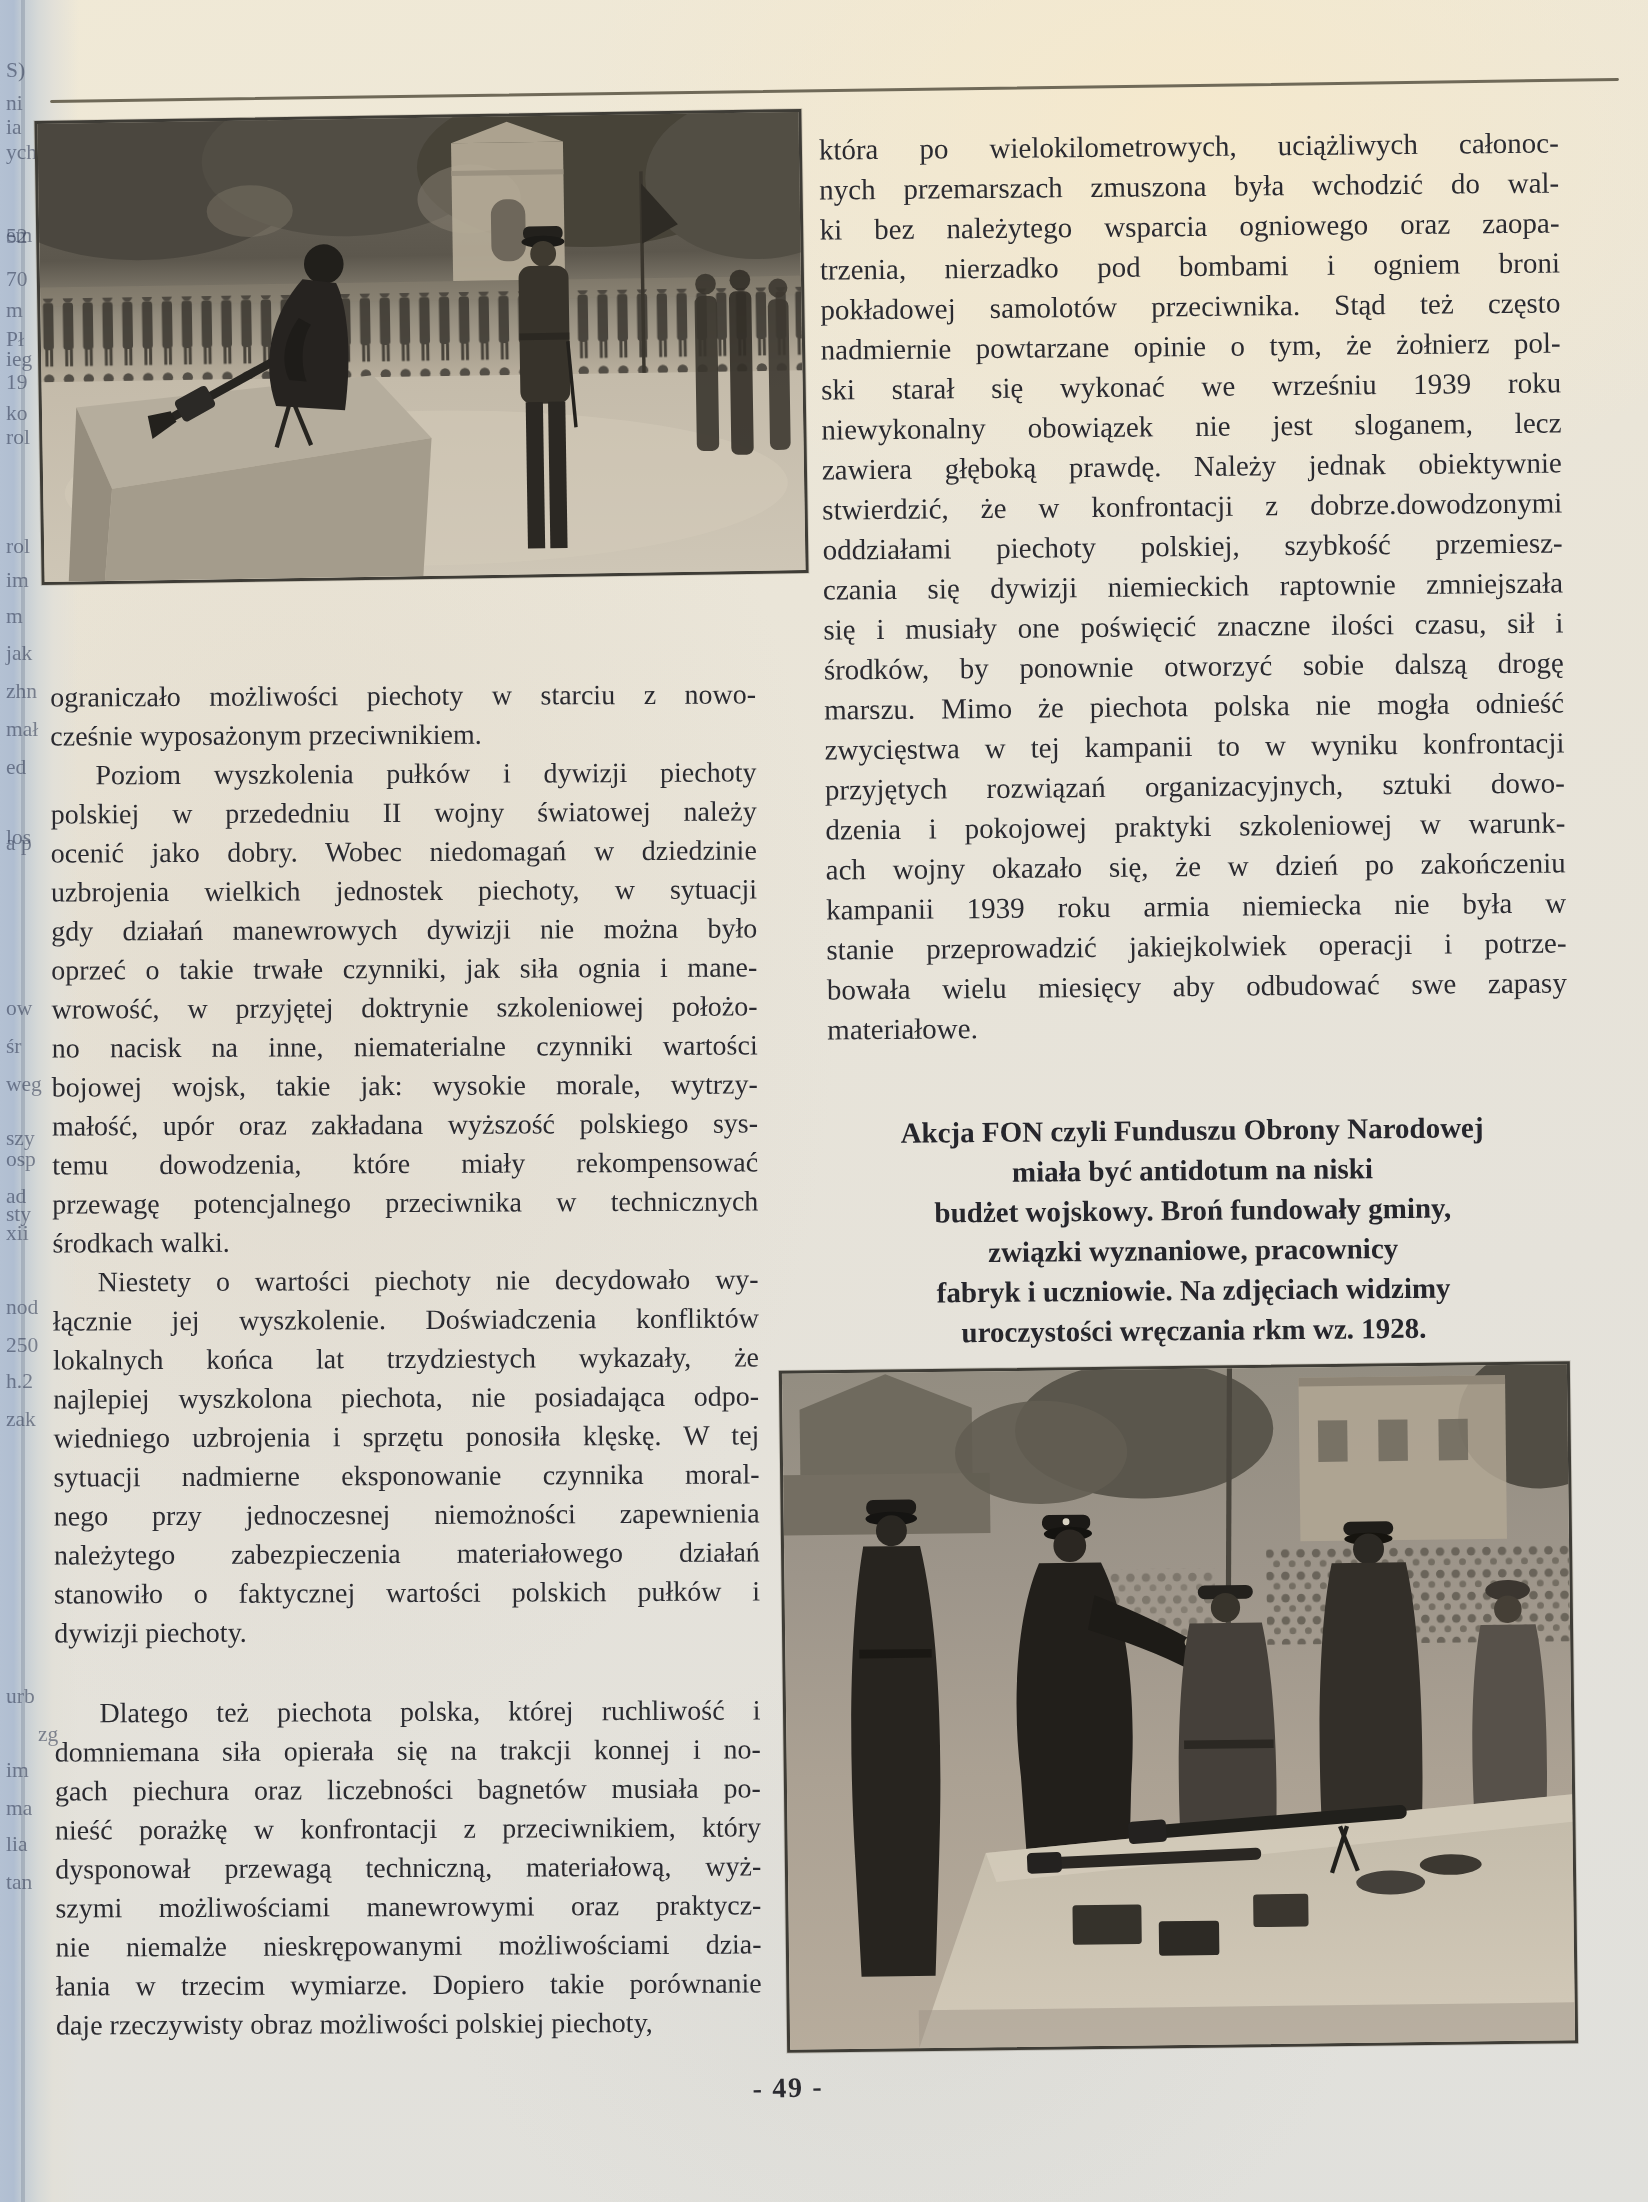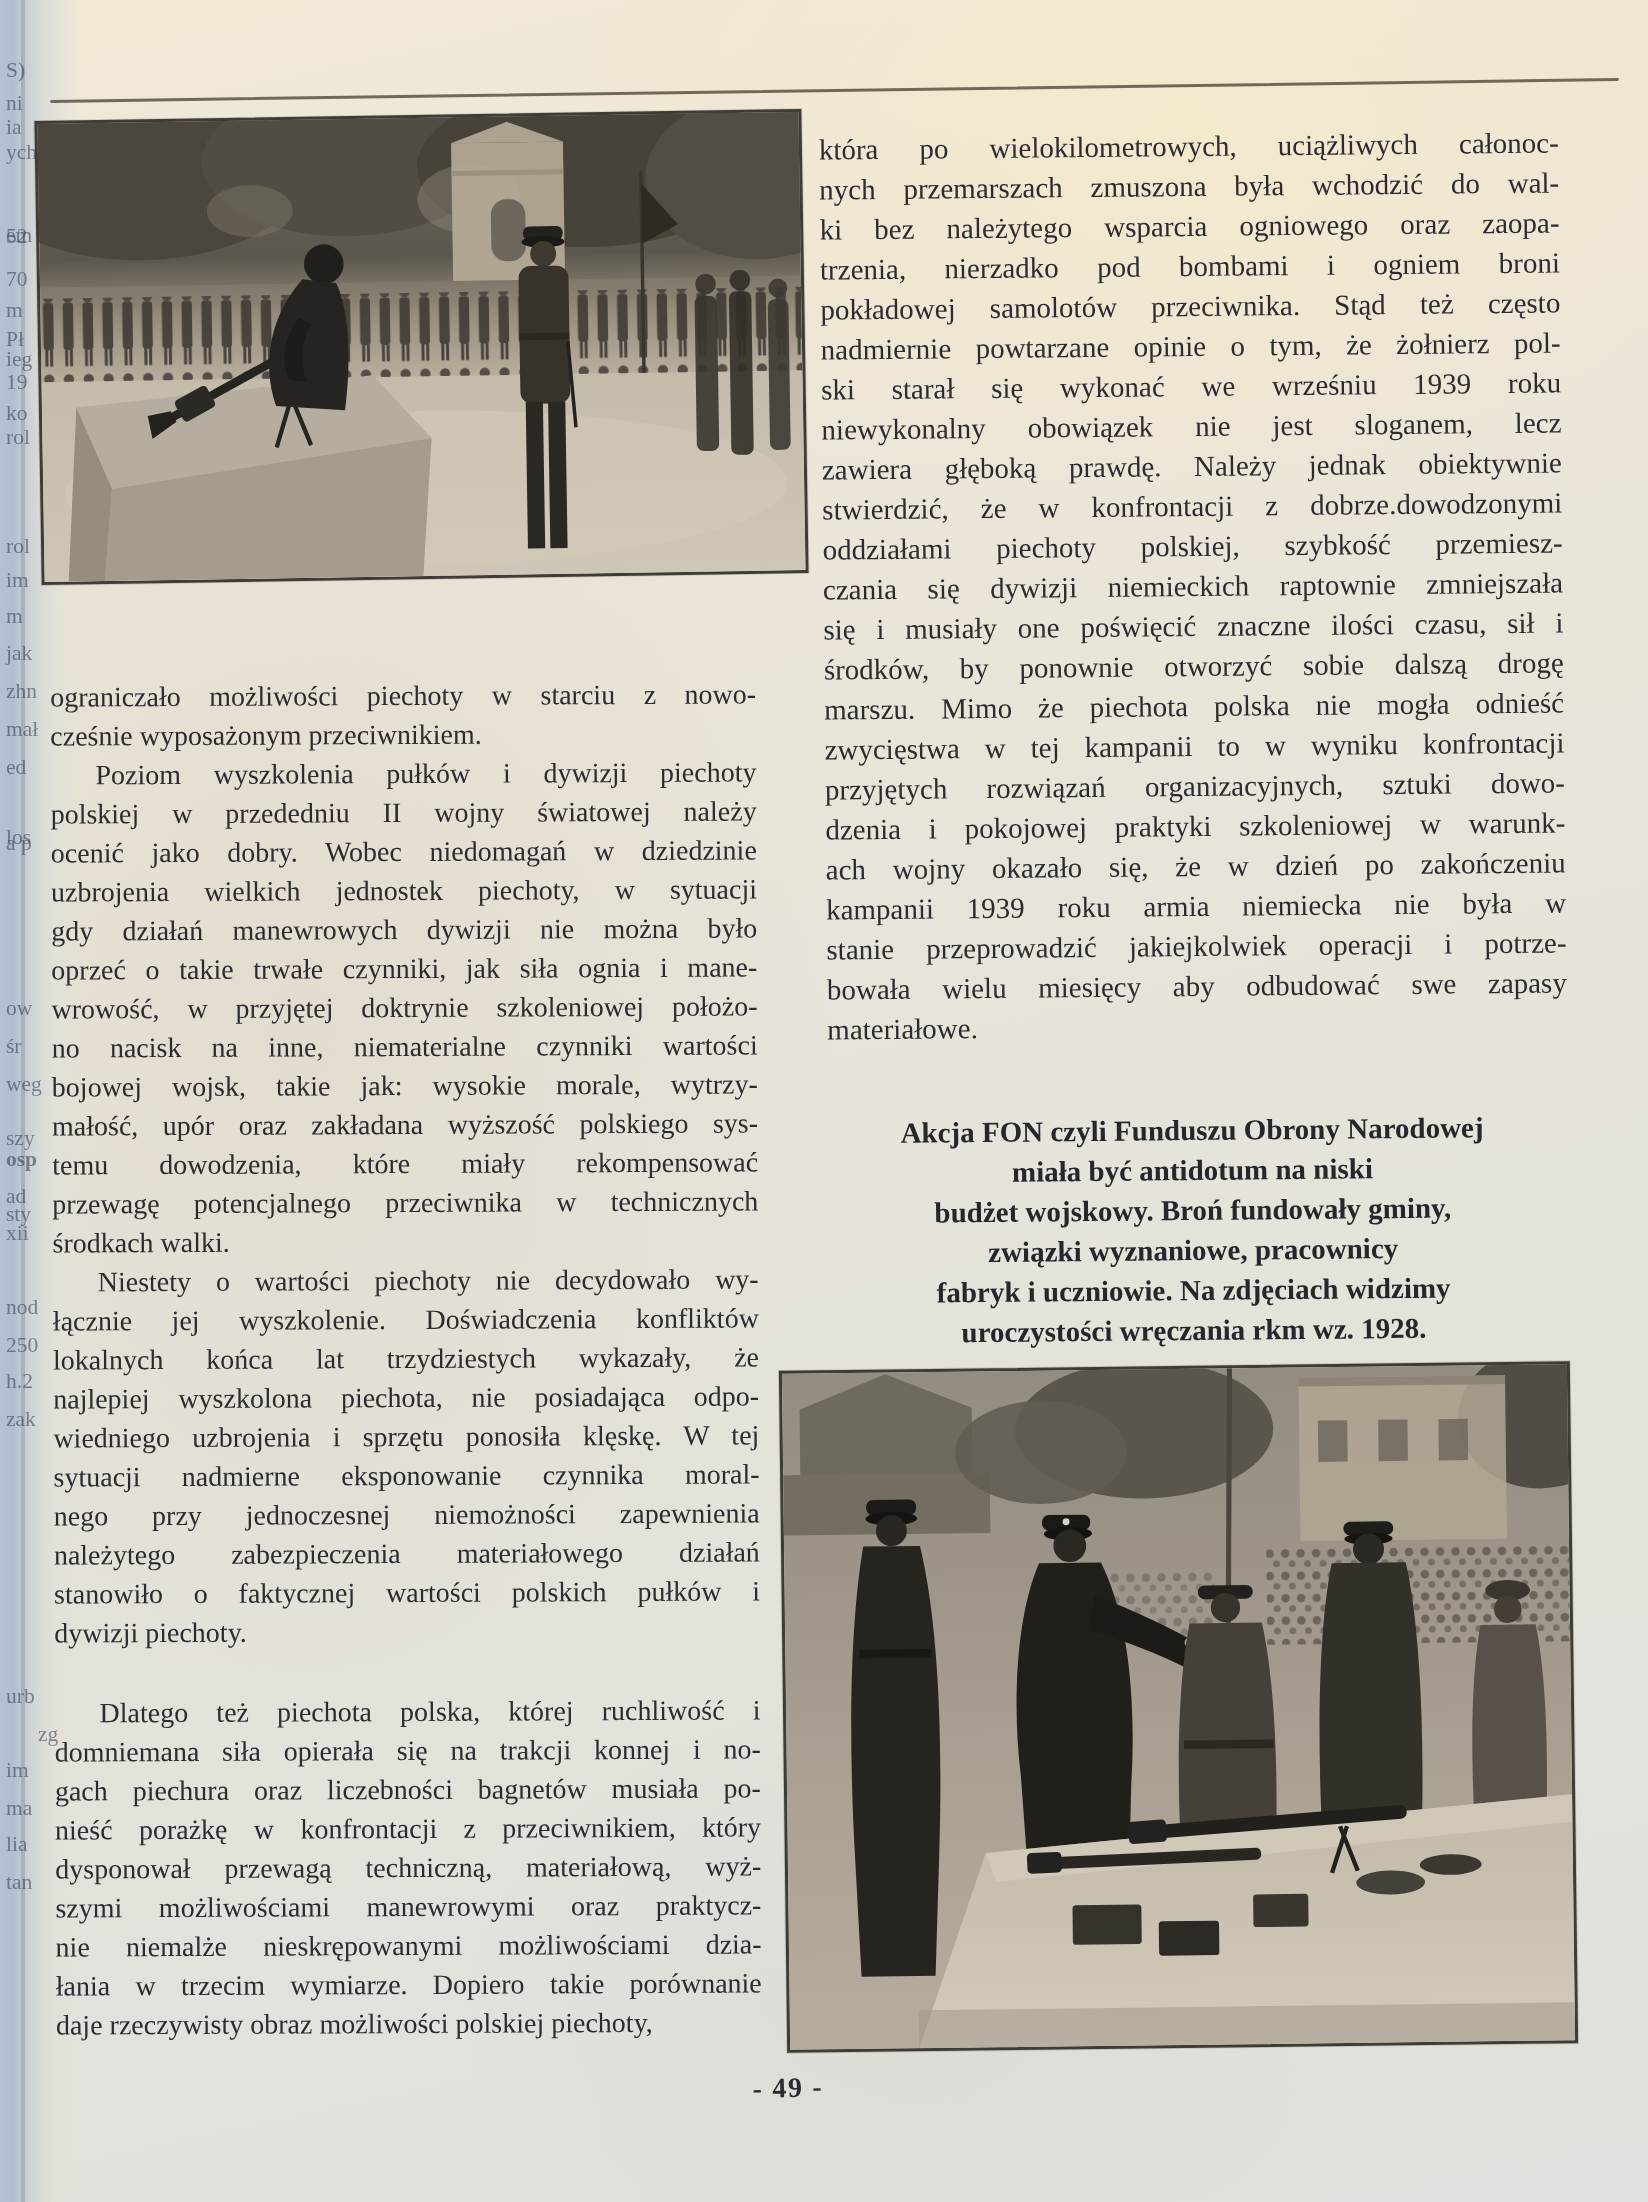--- a/index.html
+++ b/index.html
@@ -65,21 +65,21 @@
       <span class="frag" style="top: 643px;">jak</span>
       <span class="frag" style="top: 681px;">zhn</span>
       <span class="frag" style="top: 719px;">mał</span>
       <span class="frag" style="top: 757px;">ed</span>
       <span class="frag" style="top: 795px; margin-top: 32px;">los</span>
       <span class="frag" style="top: 833px;">a p</span>
       <span class="frag" style="top: 998px;">ow</span>
       <span class="frag" style="top: 1036px;">śr</span>
       <span class="frag" style="top: 1074px;">weg</span>
       <span class="frag" style="top: 1112px; margin-top: 16px;">szy</span>
-      <span class="frag" style="top: 1149px; font-weight: bold;">osp</span>
+      <span class="frag" style="top: 1149px;">osp</span>
       <span class="frag" style="top: 1186px;">ad</span>
       <span class="frag" style="top: 1223px;">xii</span>
       <span class="frag" style="top: 1204px;">sty</span>
       <span class="frag" style="top: 1297px;">nod</span>
       <span class="frag" style="top: 1335px;">250</span>
       <span class="frag" style="top: 1371px;">h.2</span>
       <span class="frag" style="top: 1409px;">zak</span>
       <span class="frag" style="top: 1686px;">urb</span>
       <span class="frag" style="top: 1724px; margin-left: 32px;">zg</span>
       <span class="frag" style="top: 1760px;">im</span>

